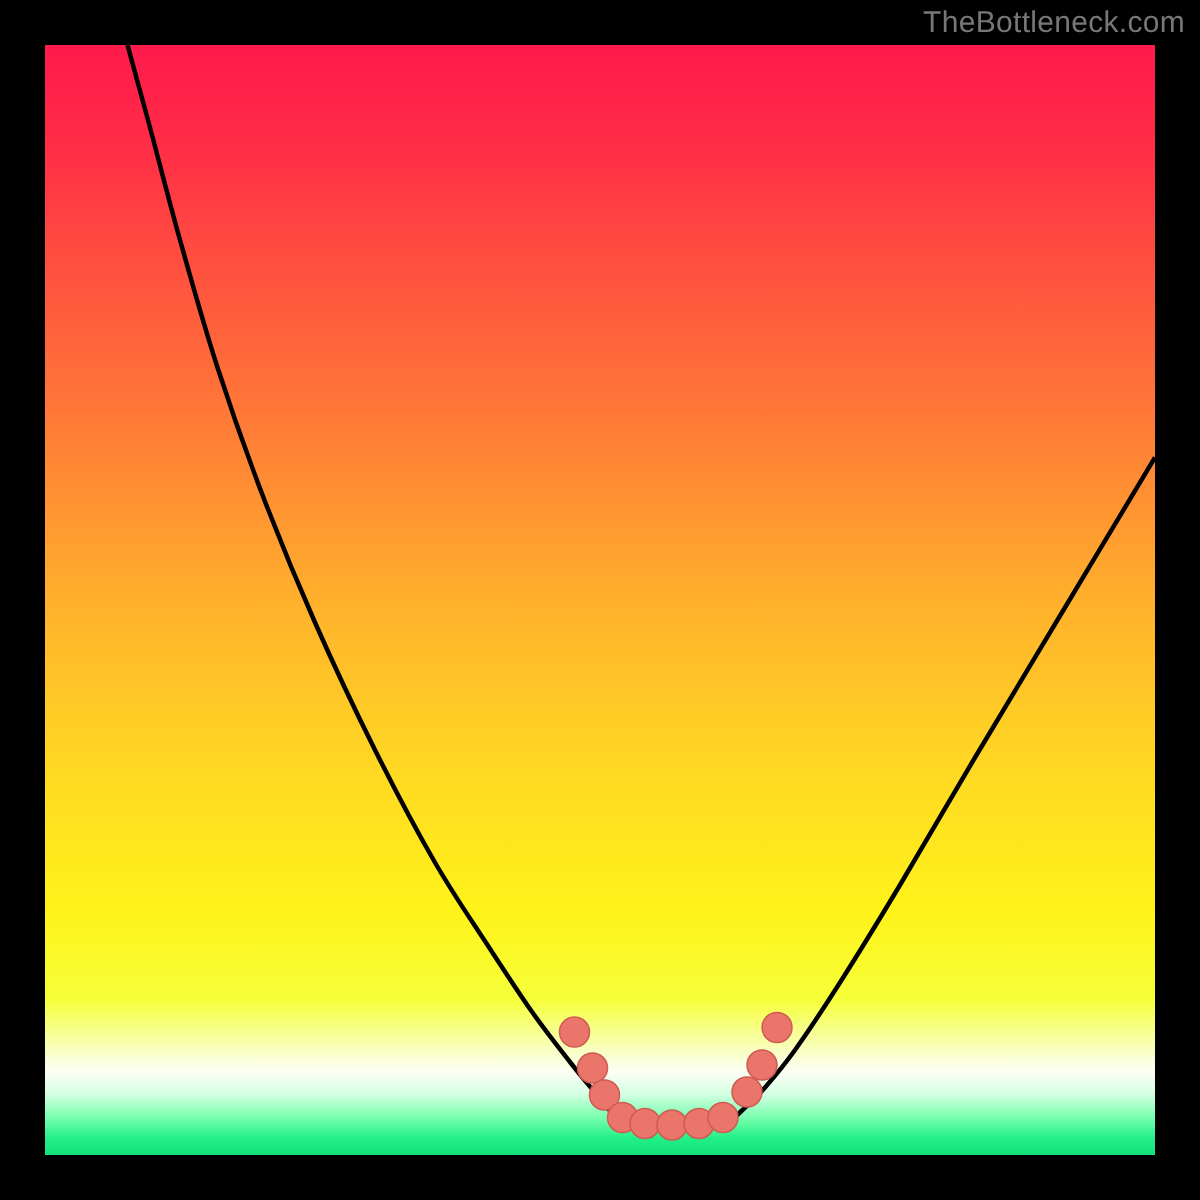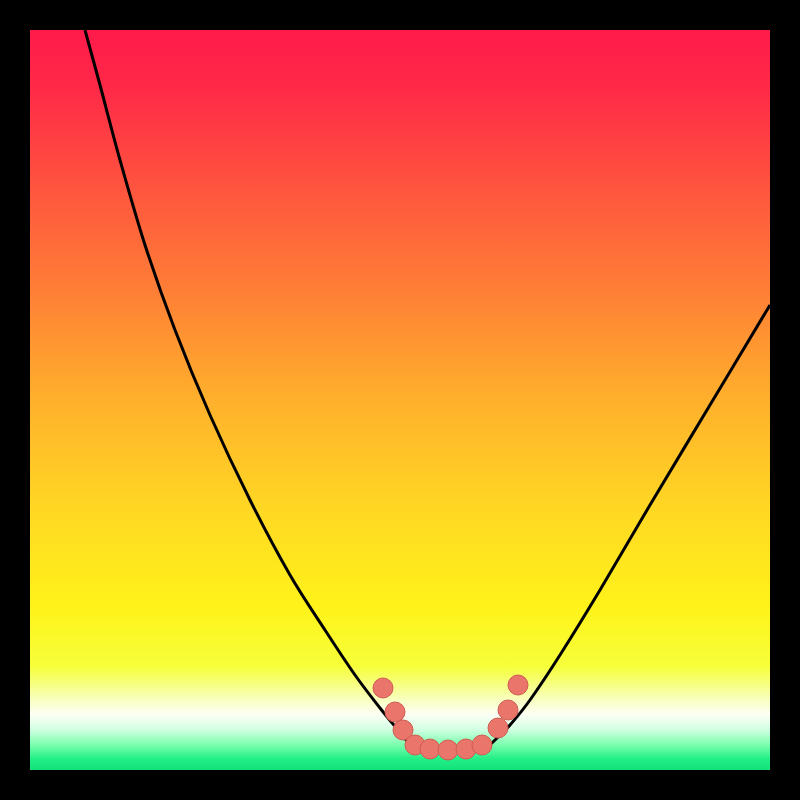--- a/index.html
+++ b/index.html
@@ -41,20 +41,21 @@
     font-weight: 400;
     letter-spacing: 0.2px;
     user-select: none;
   }
 </style>
 </head>
 <body>
 
 <div class="frame">
 
+  <div class="watermark">TheBottleneck.com</div>
 
   <div class="plot">
     <svg viewBox="0 0 740 740">
       <defs>
         <linearGradient id="bg-grad" x1="0" y1="0" x2="0" y2="1">
 
         <stop offset="0%" stop-color="#ff1a4b"></stop>
             <stop offset="8%" stop-color="#ff2a47"></stop>
             <stop offset="20%" stop-color="#ff503f"></stop>
             <stop offset="35%" stop-color="#ff7e36"></stop>

